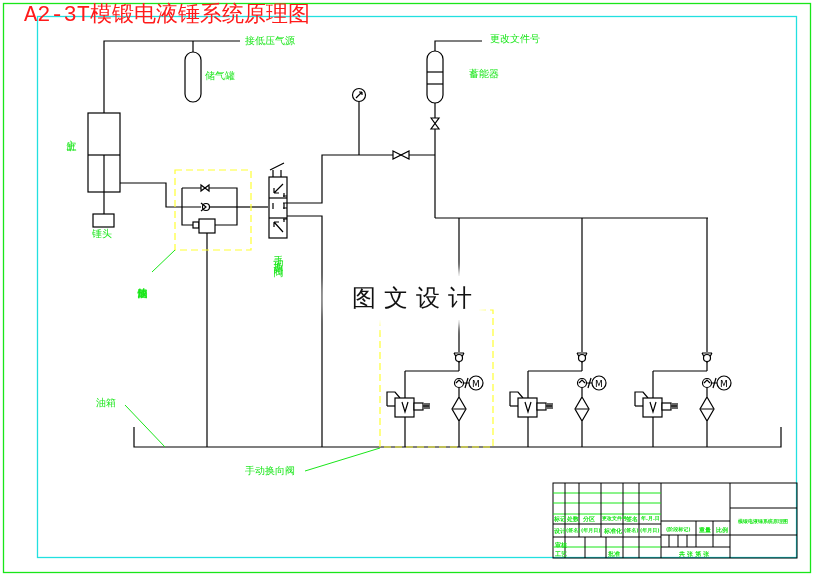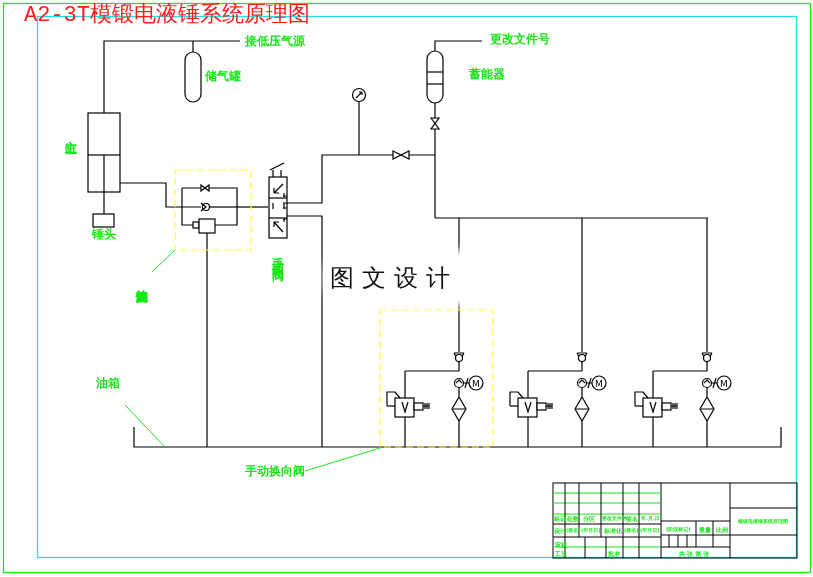--- a/index.html
+++ b/index.html
@@ -1,21 +1,21 @@
 <!DOCTYPE html>
 <html><head>
 <meta charset="utf-8">
 <style>
   html,body{margin:0;padding:0;background:#fff;}
   body{width:813px;height:577px;position:relative;overflow:hidden;font-family:"DejaVu Sans",sans-serif;}
   #canvas{position:absolute;left:0;top:0;}
   .title{position:absolute;left:8px;top:2px;font-family:Liberation Mono, monospace;font-size:22px;color:#ff1a1a;letter-spacing:0;white-space:nowrap;line-height:28px;margin-left:16px;}
-  .lbl{position:absolute;color:#19e619;font-size:12px;font-weight:bold;white-space:nowrap;line-height:8px;}
+  .lbl{position:absolute;color:#19e619;font-size:10px;font-weight:normal;white-space:nowrap;line-height:8px;}
   .vlbl{writing-mode:vertical-rl;letter-spacing:3px;}
-  .wm{position:absolute;left:330px;top:256px;width:150px;height:44px;background:#fff;border-radius:18px;box-shadow:0 0 8px 6px #fff;font-family:"DejaVu Serif",serif;font-size:24px;color:#111;letter-spacing:8px;text-align:left;line-height:44px;}
+  .wm{position:absolute;left:330px;top:276px;width:150px;height:44px;background:#fff;border-radius:18px;box-shadow:0 0 8px 6px #fff;font-family:"DejaVu Serif",serif;font-size:24px;color:#111;letter-spacing:8px;text-align:right;line-height:44px;}
   .tb{position:absolute;color:#19e619;font-size:6px;font-weight:bold;white-space:nowrap;line-height:7px;}
 </style>
 </head>
 <body>
 
 <svg id="canvas" width="813" height="577" viewBox="0 0 813 577" xmlns="http://www.w3.org/2000/svg">
 
   <rect x="3.5" y="3.5" width="807" height="569" fill="none" stroke="#19e619" stroke-width="1.3"></rect>
   <rect x="37.5" y="16.5" width="759" height="541" fill="none" stroke="#22e0e0" stroke-width="1.3"></rect>
 
@@ -190,21 +190,21 @@
 <div class="title">A2-3T模锻电液锤系统原理图</div>
 
 <div class="lbl" style="left:245px;top:37px">接低压气源</div>
 <div class="lbl" style="left:205px;top:72px">储气罐</div>
 <div class="lbl" style="left:490px;top:35px">更改文件号</div>
 <div class="lbl" style="left:469px;top:70px">蓄能器</div>
 <div class="lbl vlbl" style="left:67px;top:131px">主缸</div>
 <div class="lbl" style="left:92px;top:230px">锤头</div>
 <div class="lbl vlbl" style="left:138px;top:280px;letter-spacing:0">快速放油阀</div>
 <div class="lbl vlbl" style="left:274px;top:247px">手动换向阀</div>
-<div class="lbl" style="left:96px;top:379px">油箱</div>
+<div class="lbl" style="left:96px;top:399px">油箱</div>
 <div class="lbl" style="left:245px;top:467px">手动换向阀</div>
 
 <div class="wm">图文设计</div>
 
 <div class="tb" style="left:554px;top:515px">标记</div>
 <div class="tb" style="left:567px;top:515px">处数</div>
 <div class="tb" style="left:583px;top:515px">分区</div>
 <div class="tb" style="left:602px;top:515px;font-size:5px">更改文件号</div>
 <div class="tb" style="left:626px;top:515px">签名</div>
 <div class="tb" style="left:641px;top:515px;font-size:5px">年.月.日</div>

